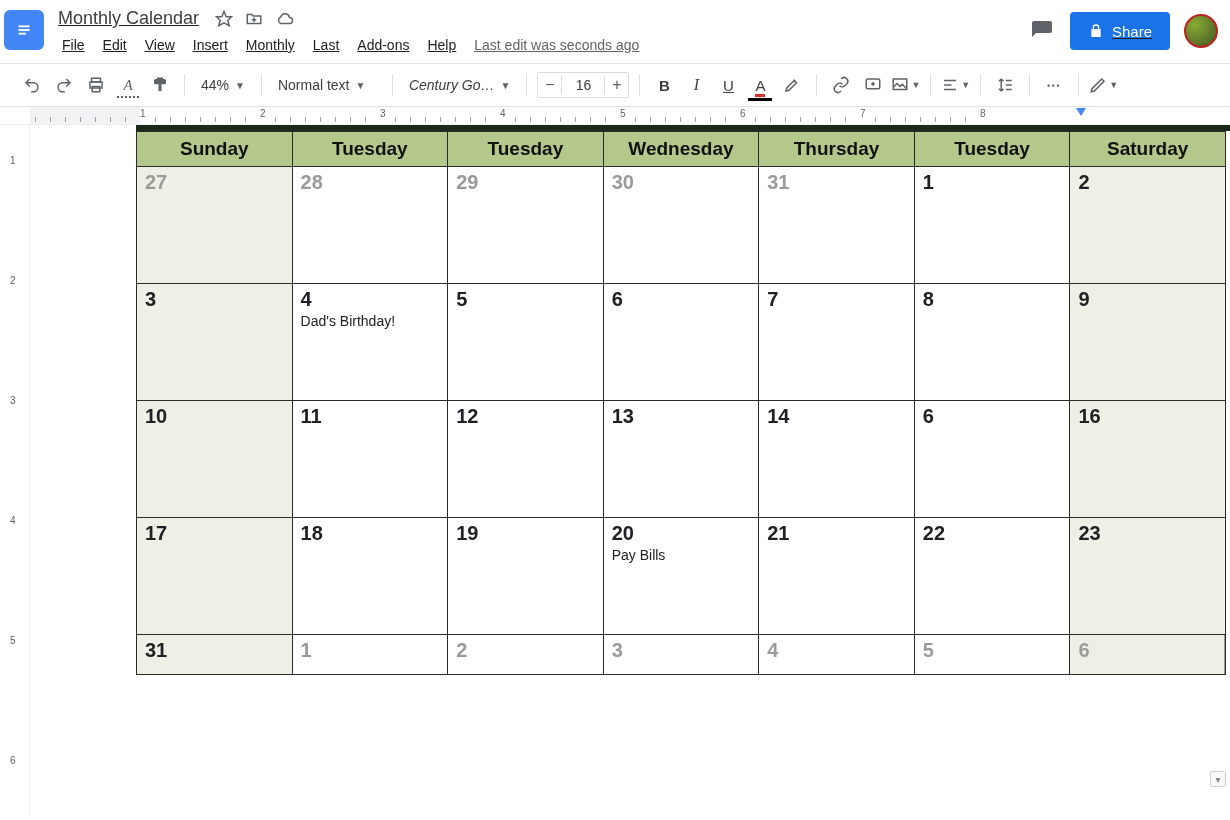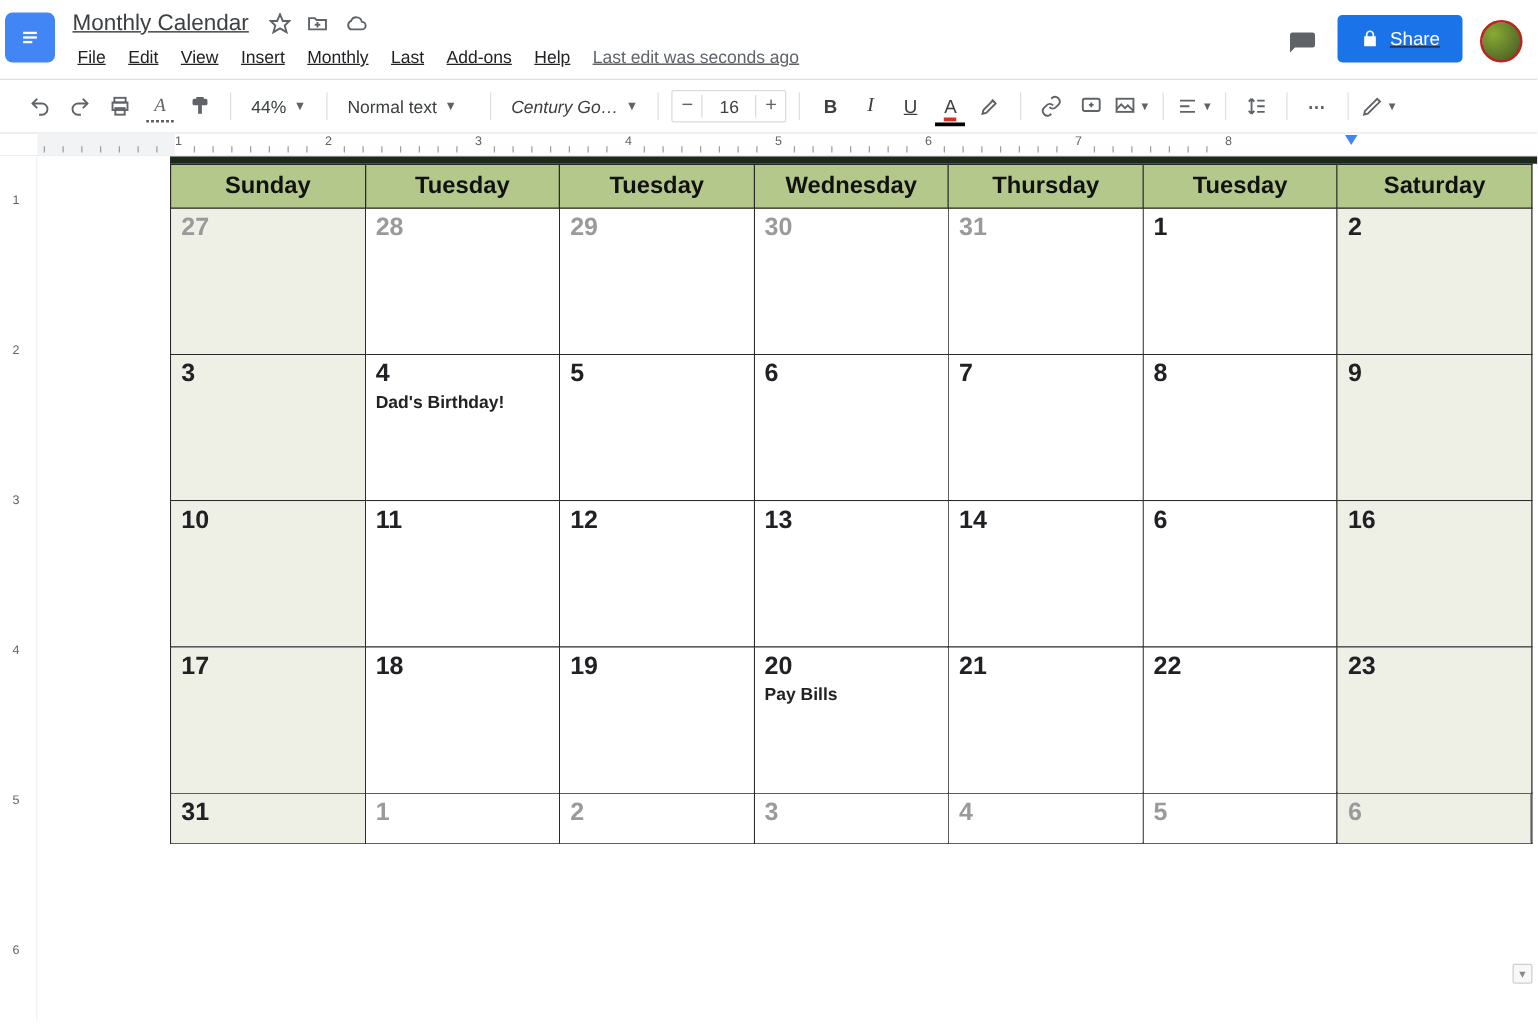--- a/index.html
+++ b/index.html
@@ -9,21 +9,21 @@
   .header { display: flex; align-items: flex-start; padding: 6px 12px 0 4px; text-decoration: underline; }
   .doc-logo { width:40px; height:40px; background:#4285f4; border-radius:6px; display:flex; align-items:center; justify-content:center; margin-top:4px; margin-right:10px; flex-shrink:0; }
   .doc-logo svg { width:22px; height:22px; }
   .title-area { flex:1; }
   .title-row { display:flex; align-items:center; gap:12px; }
   .doc-title { font-size:18px; color:#3c4043; padding:2px 4px; }
   .title-icon { color:#5f6368; display:flex; align-items:center; }
   .menu-row { display:flex; align-items:center; gap:2px; margin-top:2px; }
   .menu-item { font-size:14px; color:#202124; padding:4px 8px; border-radius:4px; cursor:pointer; }
   .last-edit { font-size:14px; color:#5f6368; text-decoration:underline; margin-left:8px; cursor:pointer; }
-  .header-right { display:flex; align-items:flex-end; gap:14px; margin-top:6px; }
+  .header-right { display:flex; align-items:center; gap:14px; margin-top:6px; }
   .comment-icon { width:28px;height:28px; color:#5f6368; display:flex;align-items:center;justify-content:center; }
   .share-btn { background:#1a73e8; color:#fff; border:none; border-radius:4px; height:38px; padding:0 18px; font-size:15px; font-weight:500; display:flex; align-items:center; gap:8px; cursor:pointer; }
   .avatar { width:34px; height:34px; border-radius:50%; background: radial-gradient(circle at 30% 30%, #8a3, #452); border:2px solid #b22; flex-shrink:0;}
 
   
   .toolbar-wrap { border-top:1px solid #e0e0e0; border-bottom:1px solid #e0e0e0; margin-top:6px; }
   .toolbar { display:flex; align-items:center; padding:4px 18px; gap:4px; height:42px; }
   .tbtn { height:28px; min-width:28px; display:flex; align-items:center; justify-content:center; color:#5f6368; border-radius:4px; cursor:pointer; font-size:14px; }
   .sep { width:1px; height:22px; background:#e0e0e0; margin:0 6px; }
   .dd { display:flex; align-items:center; gap:6px; padding:0 6px; height:28px; color:#3c4043; font-size:14px; cursor:pointer; border-radius:4px;}
@@ -52,21 +52,21 @@
   .v-ruler { width:30px; background:#fff; border-right:1px solid #eceff1; position:relative; font-size:10px; color:#5f6368; flex-shrink:0;}
   .v-ruler .num{position:absolute;left:10px;}
   .page-area { flex:1; background:#fff; overflow:hidden; position:relative; padding-left:8px;}
   .calendar { position:absolute; left:106px; top:0; right:0; border-top:6px solid #1b2a1b;}
   table.cal { border-collapse:collapse; width:1090px; table-layout:fixed; font-family:"Century Gothic","Arial",sans-serif;}
   table.cal th { background:#b4c88b; border:1px solid #2a2a2a; text-align:center; font-weight:bold; font-size:19px; padding:6px 0; color:#111; }
   table.cal td { border:1px solid #2a2a2a; height:117px; vertical-align:top; padding:4px 8px; font-size:20px; font-weight:bold; background:#fff; position:relative;}
   table.cal td.weekend{background:#eef0e6;}
   table.cal td.other{color:#9a9a9a; font-weight:bold;}
   table.cal td.other.weekend{background:#eef0e6;}
-  table.cal td .event{display:block;font-size:14px;font-weight:bold;color:#222;margin-top:2px;}
+  table.cal td .event{display:block;font-size:14px;font-weight:normal;color:#222;margin-top:2px;}
   table.cal tbody tr.last td{height:40px;}
   .cursor-cell{ box-shadow: inset -1px 0 0 #999; }
   .scroll-hint{position:absolute;right:4px;bottom:30px;width:16px;height:16px;border:1px solid #cfcfcf;border-radius:2px;display:flex;align-items:center;justify-content:center;color:#888;font-size:10px;background:#f8f8f8;}
 </style>
 </head>
 <body>
 
 <div class="header">
   <div class="doc-logo">
     <svg viewBox="0 0 24 24" fill="#fff">

